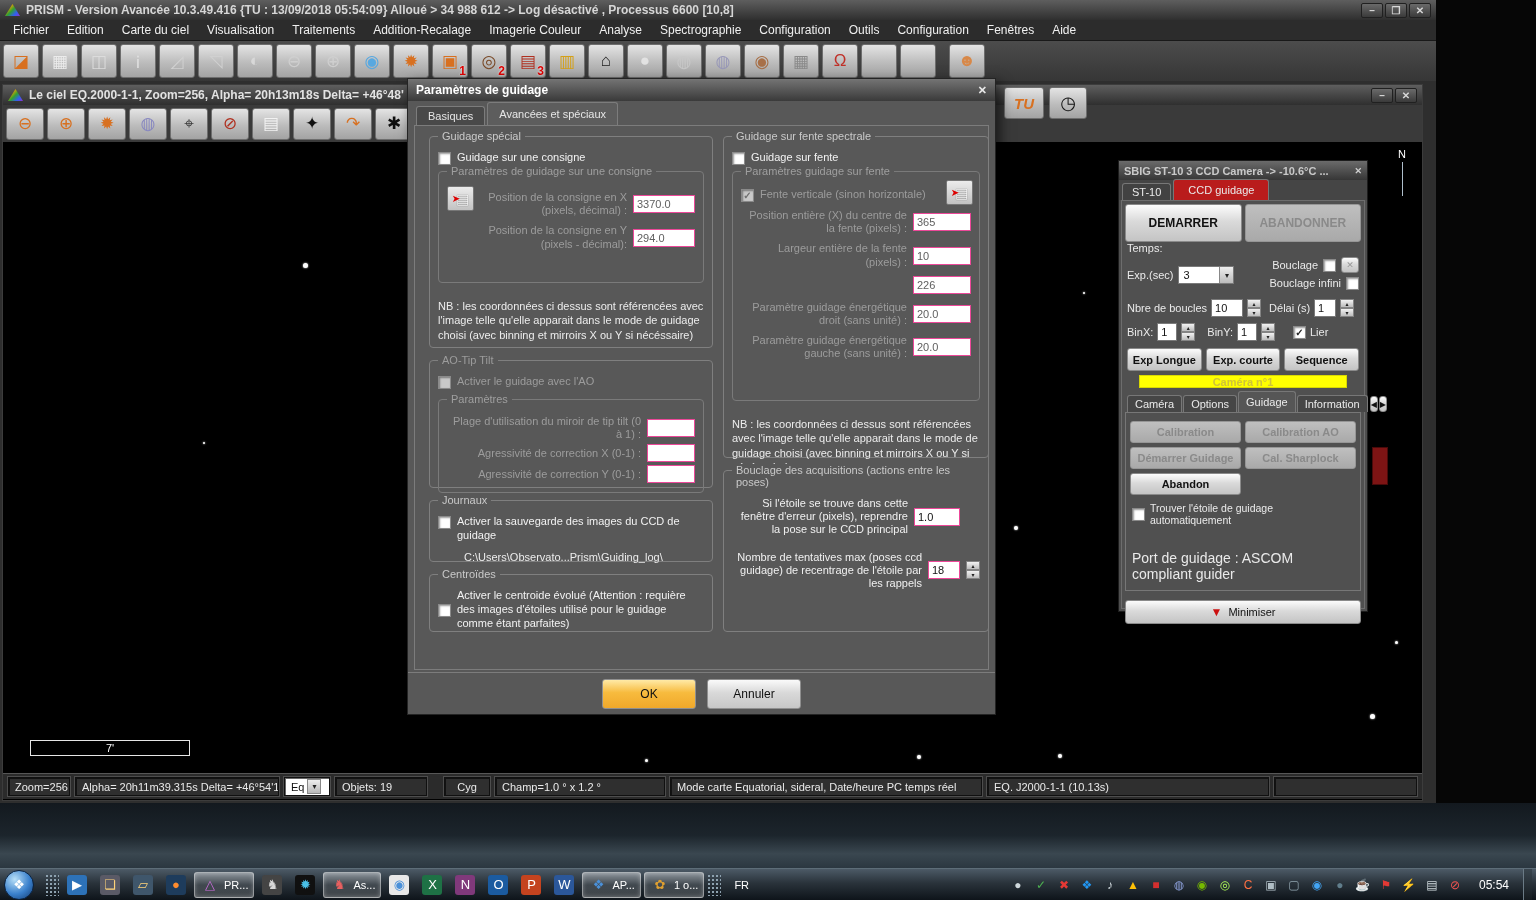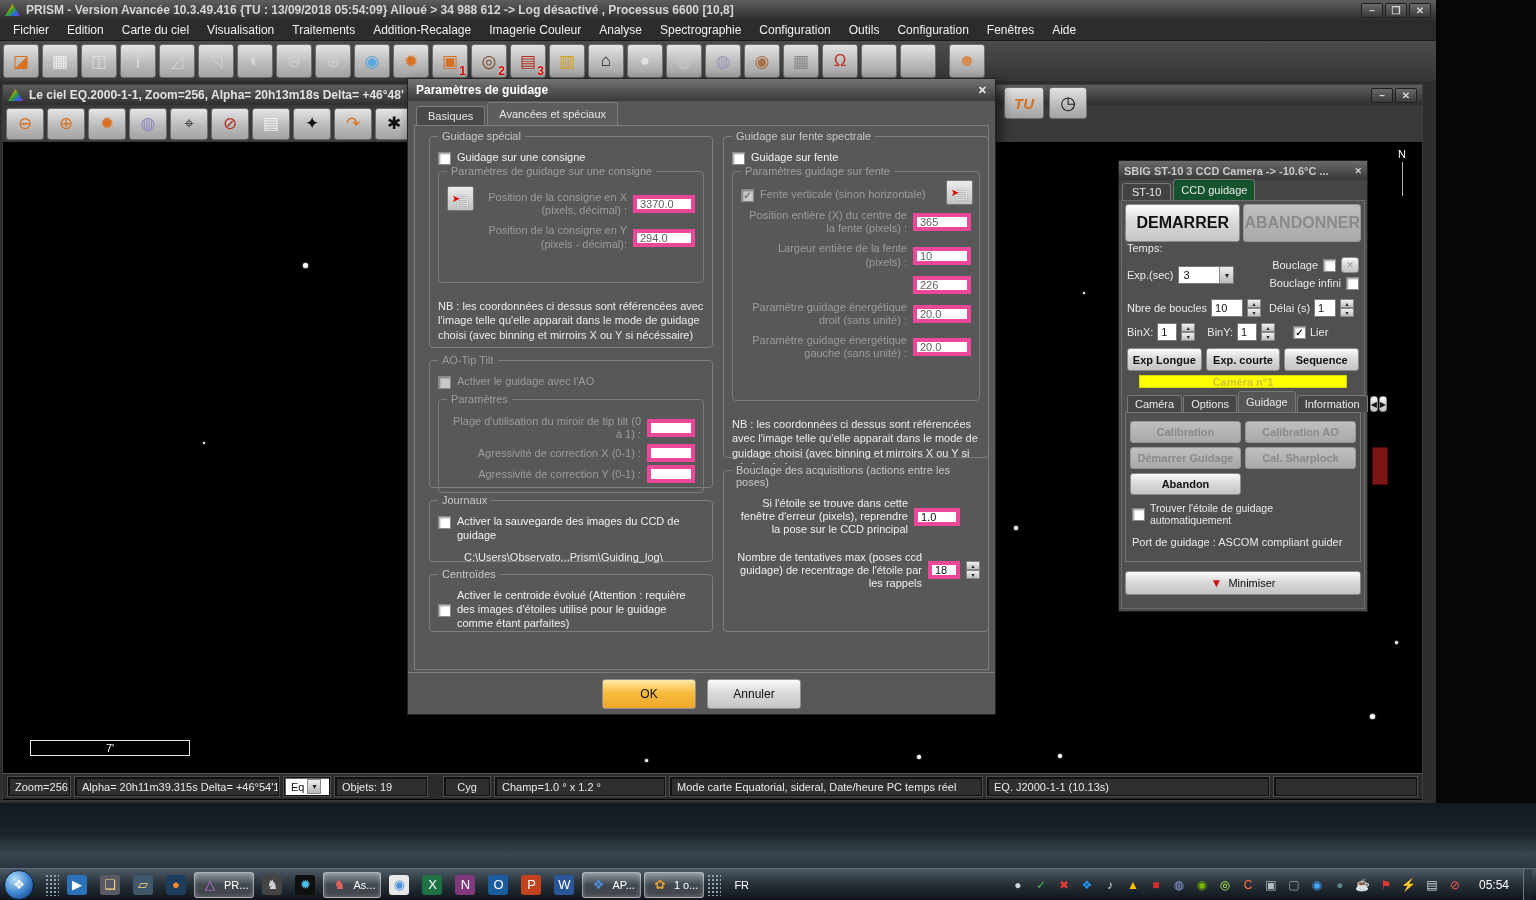--- a/index.html
+++ b/index.html
@@ -55,47 +55,47 @@
   .cbrow{display:flex;gap:6px;align-items:flex-start;margin:2px 0 6px}
   .cb{width:13px;height:13px;min-width:13px;background:#fff;border:1px solid #8a8a8a;box-shadow:inset 1px 1px 2px rgba(0,0,0,.4);display:inline-flex;align-items:center;justify-content:center;font-size:10px;color:#222;font-weight:bold;margin-top:1px}
   .cb.dis{background:#c9c9c9;color:#707070}
   .cb.checked::after{content:"✓"}
   .lbl{color:#f2f2f2;line-height:1.25}
   .lbl.dim{color:#9c9c9c}
   .subgrp{position:relative;border:1px solid #7a7a7a;border-radius:4px;padding:12px 8px 6px;margin:6px 0 8px}
   .subgrp>.legend{position:absolute;top:-7px;left:8px;background:#585858;padding:0 4px;color:#9f9f9f}
   .frow{display:flex;align-items:center;justify-content:flex-end;gap:6px;margin:7px 0}
   .flabel{flex:1;text-align:right;color:#9c9c9c;line-height:1.2}
-  .fin{width:62px;height:18px;background:#fff;border:4px solid #ec4899;font-size:11px;font-family:"Liberation Sans",sans-serif;color:#606060;padding:1px 3px}
+  .fin{width:62px;height:18px;background:#fff;border:1px solid #ec4899;font-size:11px;font-family:"Liberation Sans",sans-serif;color:#606060;padding:1px 3px}
   .fin.dark{color:#101010}
   .ico-btn{position:absolute;left:8px;top:14px;width:27px;height:25px;background:linear-gradient(#ececec,#c2c2c2);border:1px solid #777;border-radius:2px;display:flex;align-items:center;justify-content:center}
   .ico-btn .arr{color:#d00;font-size:10px;margin-right:-4px;z-index:2}
   .ico-btn .doc{color:#fbfbfb;text-shadow:0 0 1px #333;font-size:14px}
   .ico-btn.tr{left:auto;right:6px;top:8px}
   .nbtext{color:#ececec;line-height:1.3;margin-top:16px}
   .pathline{color:#ececec;margin:8px 0 0 26px}
   .spin{display:inline-flex;flex-direction:column;width:14px;height:18px}
   .spin i{flex:1;background:linear-gradient(#f2f2f2,#bdbdbd);border:1px solid #848484;font-size:6px;font-style:normal;display:flex;align-items:center;justify-content:center;color:#222}
   .spin i.up::after{content:"▴"}
   .spin i.dn::after{content:"▾"}
   .dlg-footer{position:absolute;left:0;right:0;bottom:0;height:42px;border-top:1px solid #7c7c7c;display:flex;align-items:center;justify-content:center;gap:11px}
   .okbtn{width:94px;height:30px;background:linear-gradient(#ffeaa6,#f7bb3e 45%,#f0a82a);border:1px solid #8f8f8f;border-radius:3px;font-size:12px;color:#111;font-family:"Liberation Sans",sans-serif}
   .cancelbtn{width:94px;height:30px;background:linear-gradient(#fafafa,#d9d9d9 45%,#c7c7c7);border:1px solid #8f8f8f;border-radius:3px;font-size:12px;color:#111;font-family:"Liberation Sans",sans-serif}
 
   
   .campanel{position:absolute;left:1118px;top:160px;width:250px;height:452px;background:#4e4e4e;border:1px solid #1d1d1d;z-index:20;font-size:11px;color:#eaeaea}
   .cam-title{height:19px;background:linear-gradient(#6b6b6b,#363636);display:flex;align-items:center;padding:0 5px;color:#c9c9c9;font-weight:bold;font-size:11px}
   .cam-tabs{height:20px;display:flex;align-items:flex-end;padding-left:3px;background:#454545}
   .ctab{padding:2px 9px;background:#424242;border:1px solid #777;border-bottom:none;border-radius:3px 3px 0 0;margin-right:2px}
-  .ctab.active{background:#14532d;padding:4px 7px}
+  .ctab.active{background:#b91c1c;padding:4px 14px}
   .cam-body{position:absolute;left:2px;right:2px;top:39px;bottom:2px;border:1px solid #6d6d6d;background:#505050;padding:3px}
   .b3{background:linear-gradient(#fcfcfc,#dadada 45%,#c4c4c4);border:1px solid #8a8a8a;border-radius:3px;color:#111;font-family:"Liberation Sans",sans-serif;font-size:11px}
   .b3.dis{background:linear-gradient(#bfbfbf,#a9a9a9);color:#8a8a8a;border-color:#969696}
   .cam-bigrow{display:flex;gap:3px}
-  .bigbtn{flex:1;height:38px;font-weight:bold;font-size:16px}
+  .bigbtn{flex:1;height:38px;font-weight:bold;font-size:12px}
   .cam-line{margin:0 2px 3px}
   .cam-exp{display:flex;gap:6px;margin:2px 2px}
   .combo{display:inline-flex;align-items:center;background:#fff;border:1px solid #7a7a7a;height:18px;width:56px}
   .combo .cval{flex:1;padding:0 4px;color:#111}
   .combo .carr{width:14px;height:16px;background:linear-gradient(#eee,#bbb);border-left:1px solid #888;font-size:8px;display:flex;align-items:center;justify-content:center;color:#222}
   .boucl{flex:1}
   .brow{display:flex;align-items:center;justify-content:flex-end;gap:5px;margin-bottom:3px}
   .xbtn{width:18px;height:16px;font-size:9px;color:#999}
   .cam-row{display:flex;align-items:center;gap:4px;margin:6px 2px}
   .sinput{height:18px;background:#fff;border:1px solid #7a7a7a;color:#111;padding:0 3px;font-size:11px}
@@ -104,21 +104,21 @@
   .banner{height:13px;background:#ffff00;margin:2px 14px;display:flex;align-items:center;justify-content:center;color:#cfc33a;font-weight:bold;font-size:11px;border:1px solid #d8d800}
   .subtabs{display:flex;align-items:flex-end;margin-top:3px;padding-left:2px}
   .stab{padding:2px 7px;background:#464646;border:1px solid #777;border-bottom:none;border-radius:3px 3px 0 0;margin-right:1px;font-size:11px}
   .stab.active{background:#565656;padding:4px 7px}
   .tarr{width:15px;height:16px;font-size:8px;padding:0;margin-left:1px}
   .subpanel{border:1px solid #777;padding:8px 4px;min-height:150px}
   .grow2{display:flex;gap:4px;margin-bottom:4px}
   .gbtn{flex:1;height:22px;font-weight:bold;font-size:11px}
   .half{width:calc(50% - 2px);flex:none}
   .cam-cbrow{display:flex;gap:5px;align-items:center;margin:7px 0 0 2px;font-size:10.5px}
-  .portline{margin:10px 2px 0;font-size:11px}
+  .portline{margin:24px 2px 0;font-size:14px}
   .minbtn{width:100%;height:24px;margin-top:9px;font-size:11px;display:flex;align-items:center;justify-content:center;gap:6px}
   .minbtn .redarr{color:#cc1010;font-size:12px;font-weight:bold}
   .red-marker{position:absolute;left:1372px;top:447px;width:16px;height:38px;background:#7d1414;border:1px solid #4a0a0a;z-index:21}
 
   
   .desktopband{position:absolute;left:0;top:803px;width:1536px;height:65px;background:linear-gradient(180deg,#13191f 0%,#1c252c 50%,#3a4750 78%,#2b3740 100%)}
   .taskbar{position:absolute;left:0;top:868px;width:1536px;height:32px;background:linear-gradient(#4c5a66,#2a333b 45%,#0e141a);border-top:1px solid #5d6d78;display:flex;align-items:center;padding:0 4px;z-index:50}
   .orb{width:30px;height:30px;border-radius:50%;background:radial-gradient(circle at 35% 30%,#b8e0f8,#3a80cc 55%,#123a6e);display:flex;align-items:center;justify-content:center;color:#fff;font-size:13px;margin-right:8px;border:1px solid #0a2240}
   .orb::after{content:"❖"}
   .tb-sep{width:14px;height:22px;margin:0 3px;background:radial-gradient(#8ea2b0 1px,transparent 1.2px);background-size:4px 4px}

